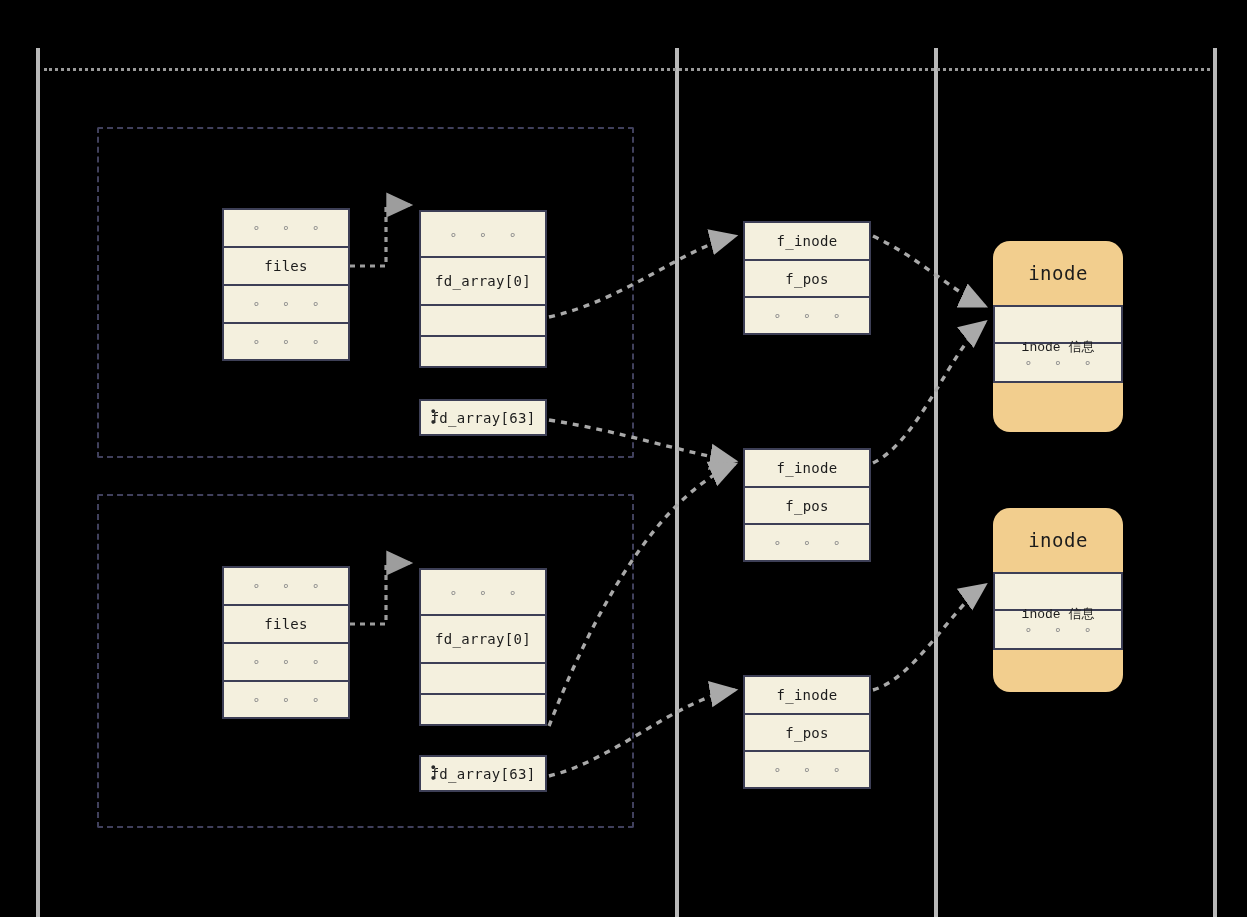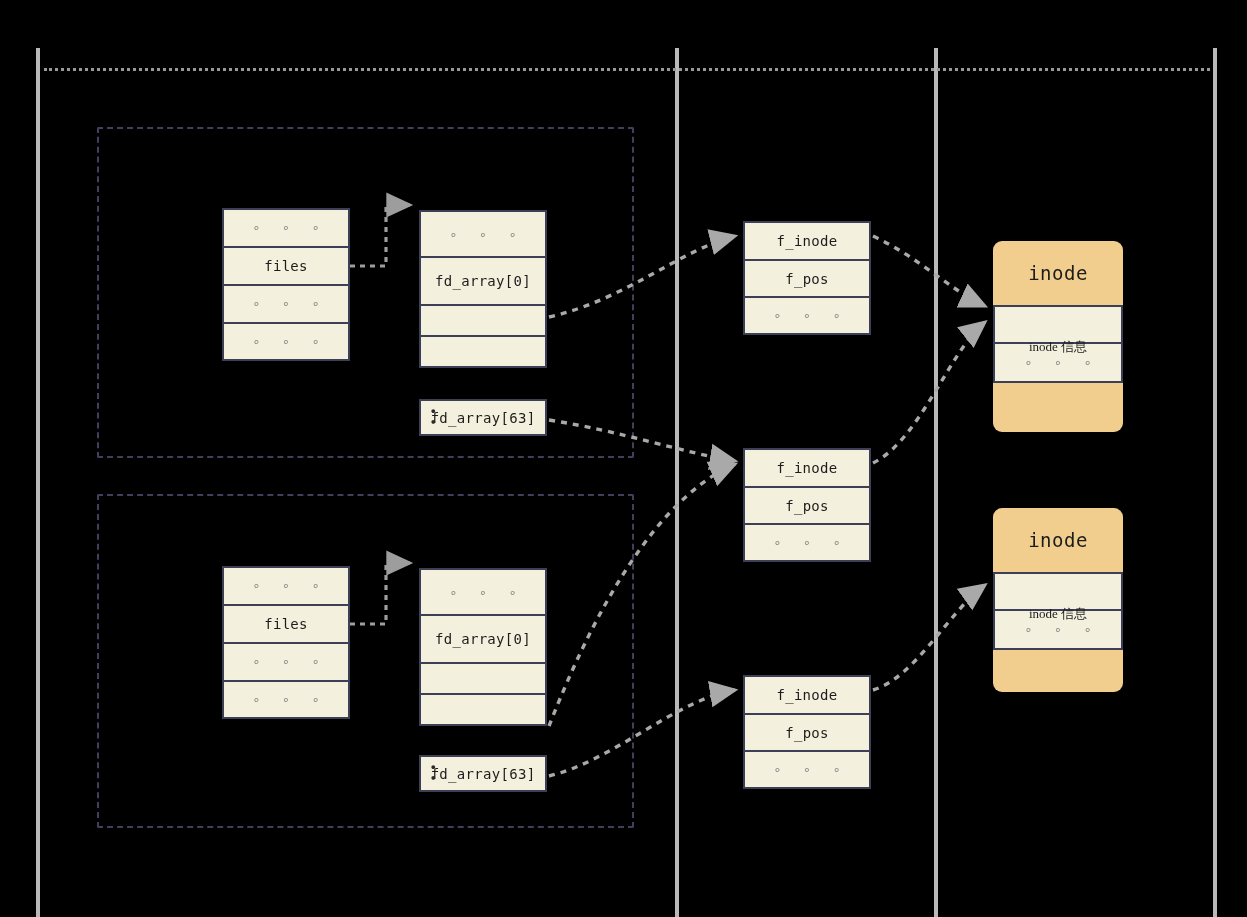--- a/index.html
+++ b/index.html
@@ -75,21 +75,21 @@
     font-size: 13px;
     line-height: 5px;
     writing-mode: vertical-rl;
     letter-spacing: 3px;
   }
   
   .inode-block {
     position: absolute;
     box-sizing: border-box;
     background: #f2ce8e;
-    border-radius: 9px;
+    border-radius: 17px;
     display: flex;
     flex-direction: column;
   }
   .inode-block .inode-title {
     height: 64px;
     display: flex;
     align-items: center;
     justify-content: center;
     font-size: 19px;
     color: #1c1c1c;
@@ -106,21 +106,21 @@
     align-items: center;
     justify-content: center;
     font-size: 13px;
     color: #1c1c1c;
     border-bottom: 2px solid #3d3f56;
     box-sizing: border-box;
   }
   .inode-block .inode-rows .irow:last-child {
     border-bottom: none;
   }
-  .cjk { font-family: Liberation Serif, serif; margin-top: 44px; }
+  .cjk { font-family: Liberation Mono, monospace; margin-top: 44px; }
   
   #links {
     position: absolute;
     left: 0;
     top: 0;
     width: 1247px;
     height: 917px;
     pointer-events: none;
   }
 </style>

